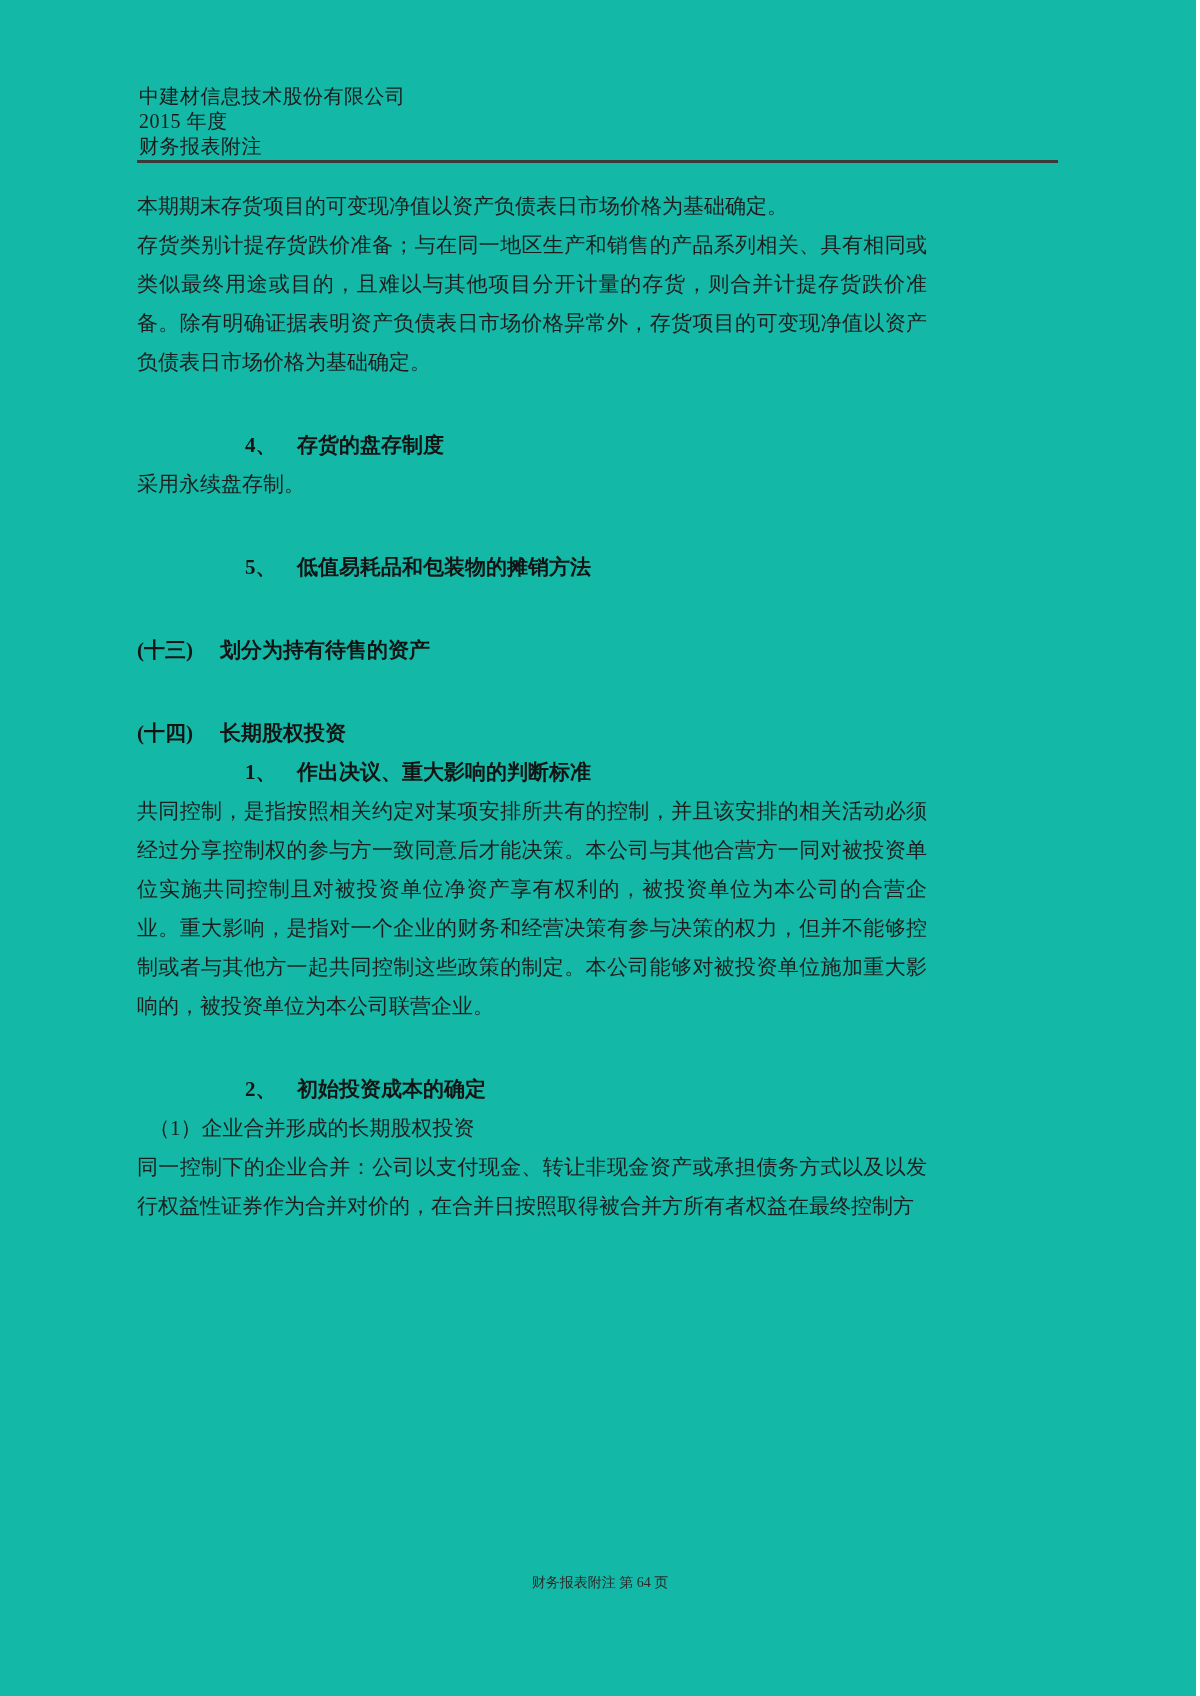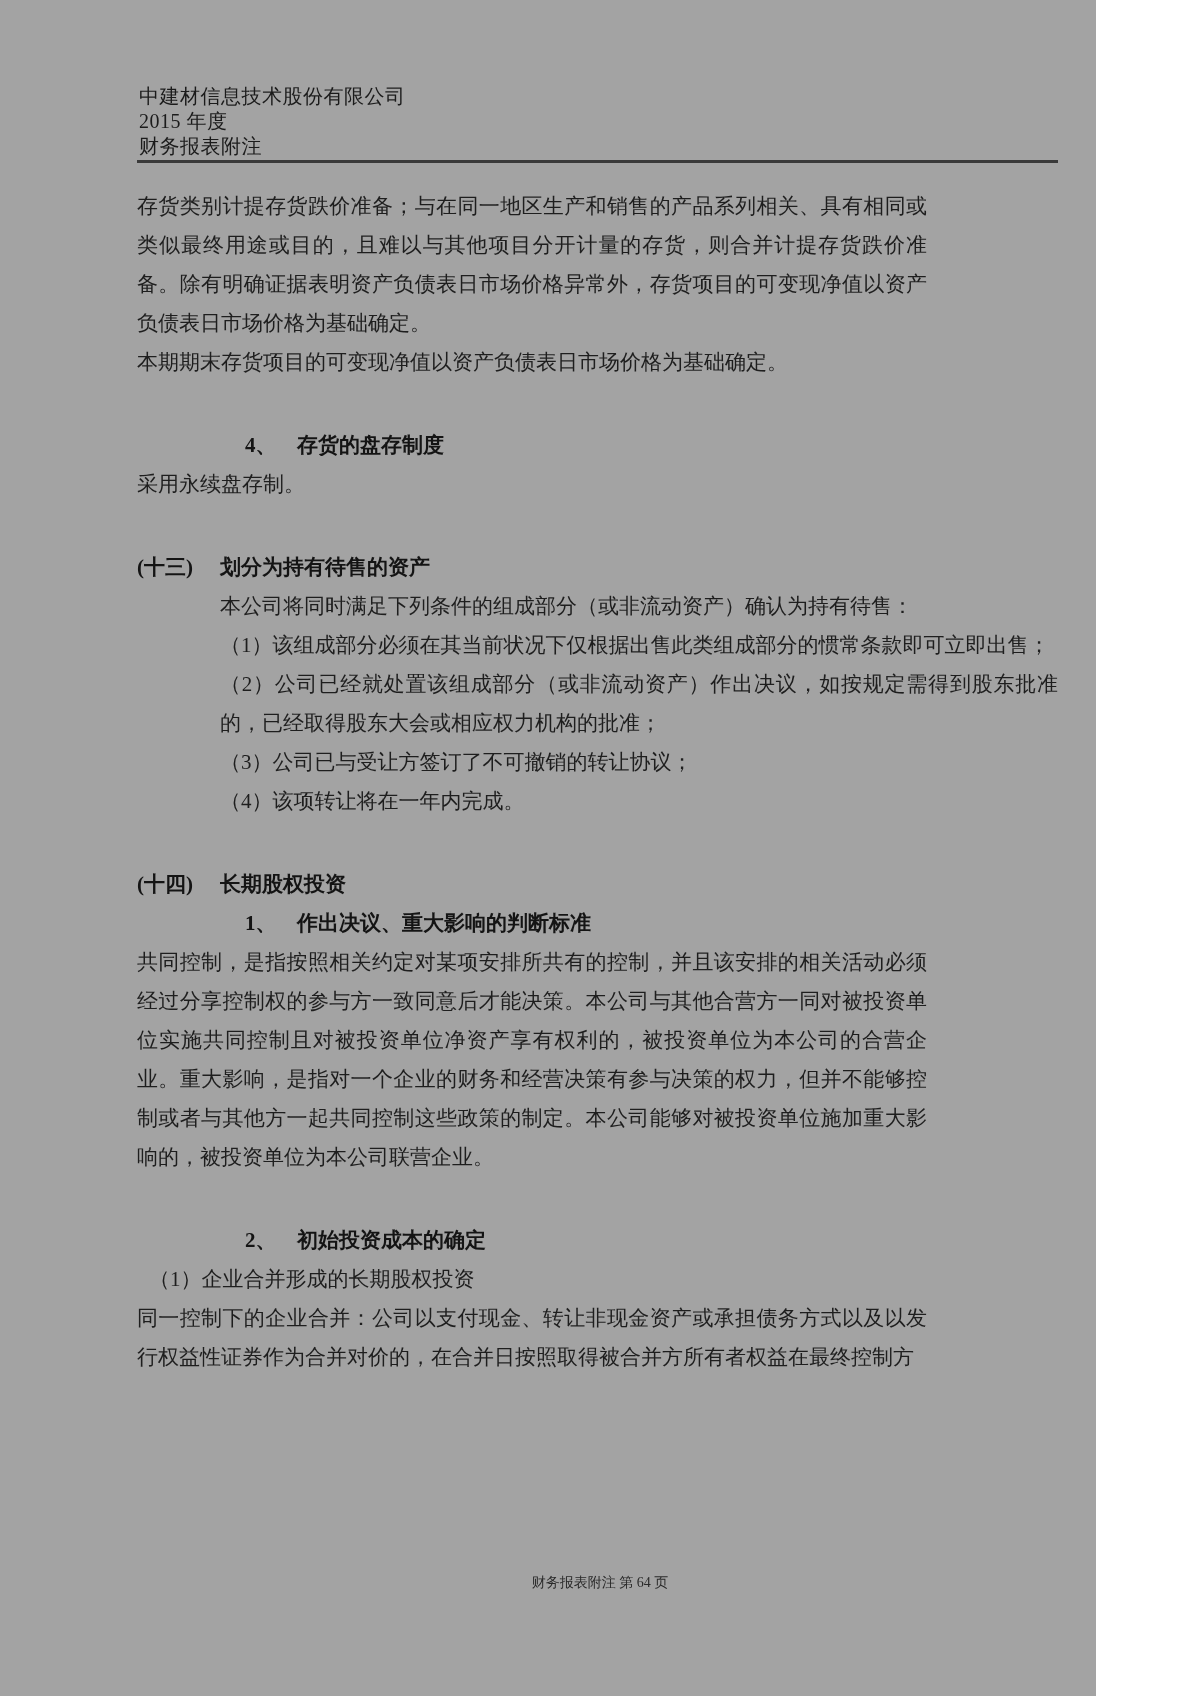--- a/index.html
+++ b/index.html
@@ -2,23 +2,23 @@
 <html lang="zh"><head>
 <meta charset="utf-8">
 <style>
   html, body {
     margin: 0;
     padding: 0;
     background: #ffffff;
   }
   .page {
     position: relative;
-    width: 1096px;
+    width: 1196px;
     height: 1696px;
-    background: #a3a3a3;
+    background: #14b8a6;
     color: #1e1e1e;
     font-family: "Liberation Serif", "DejaVu Serif", serif;
     overflow: hidden;
   }
   
   .doc-header {
     position: absolute;
     left: 139px;
     top: 84px;
     font-size: 20px;
@@ -101,38 +101,34 @@
   <header class="doc-header">
     <div>中建材信息技术股份有限公司</div>
     <div>2015 年度</div>
     <div>财务报表附注</div>
   </header>
 
   <div class="header-rule"></div>
 
   <main class="doc-main">
 
+    <p class="sub-body">本期期末存货项目的可变现净值以资产负债表日市场价格为基础确定。</p>
     <p class="sub-body">存货类别计提存货跌价准备；与在同一地区生产和销售的产品系列相关、具有相同或类似最终用途或目的，且难以与其他项目分开计量的存货，则合并计提存货跌价准备。除有明确证据表明资产负债表日市场价格异常外，存货项目的可变现净值以资产负债表日市场价格为基础确定。</p>
-    <p class="sub-body">本期期末存货项目的可变现净值以资产负债表日市场价格为基础确定。</p>
 
     <div class="subsec gap">
       <span class="num">4、</span><span>存货的盘存制度</span>
     </div>
     <p class="sub-body">采用永续盘存制。</p>
 
+    <div class="subsec gap">
+      <span class="num">5、</span><span>低值易耗品和包装物的摊销方法</span>
+    </div>
 
     <div class="sec gap">
       <span class="num">(十三)</span><span>划分为持有待售的资产</span>
-    </div>
-    <div class="sec-body">
-      <p>本公司将同时满足下列条件的组成部分（或非流动资产）确认为持有待售：</p>
-      <p>（1）该组成部分必须在其当前状况下仅根据出售此类组成部分的惯常条款即可立即出售；</p>
-      <p>（2）公司已经就处置该组成部分（或非流动资产）作出决议，如按规定需得到股东批准的，已经取得股东大会或相应权力机构的批准；</p>
-      <p>（3）公司已与受让方签订了不可撤销的转让协议；</p>
-      <p>（4）该项转让将在一年内完成。</p>
     </div>
 
     <div class="sec gap">
       <span class="num">(十四)</span><span>长期股权投资</span>
     </div>
 
     <div class="subsec">
       <span class="num">1、</span><span>作出决议、重大影响的判断标准</span>
     </div>
     <p class="sub-body">共同控制，是指按照相关约定对某项安排所共有的控制，并且该安排的相关活动必须经过分享控制权的参与方一致同意后才能决策。本公司与其他合营方一同对被投资单位实施共同控制且对被投资单位净资产享有权利的，被投资单位为本公司的合营企业。重大影响，是指对一个企业的财务和经营决策有参与决策的权力，但并不能够控制或者与其他方一起共同控制这些政策的制定。本公司能够对被投资单位施加重大影响的，被投资单位为本公司联营企业。</p>

